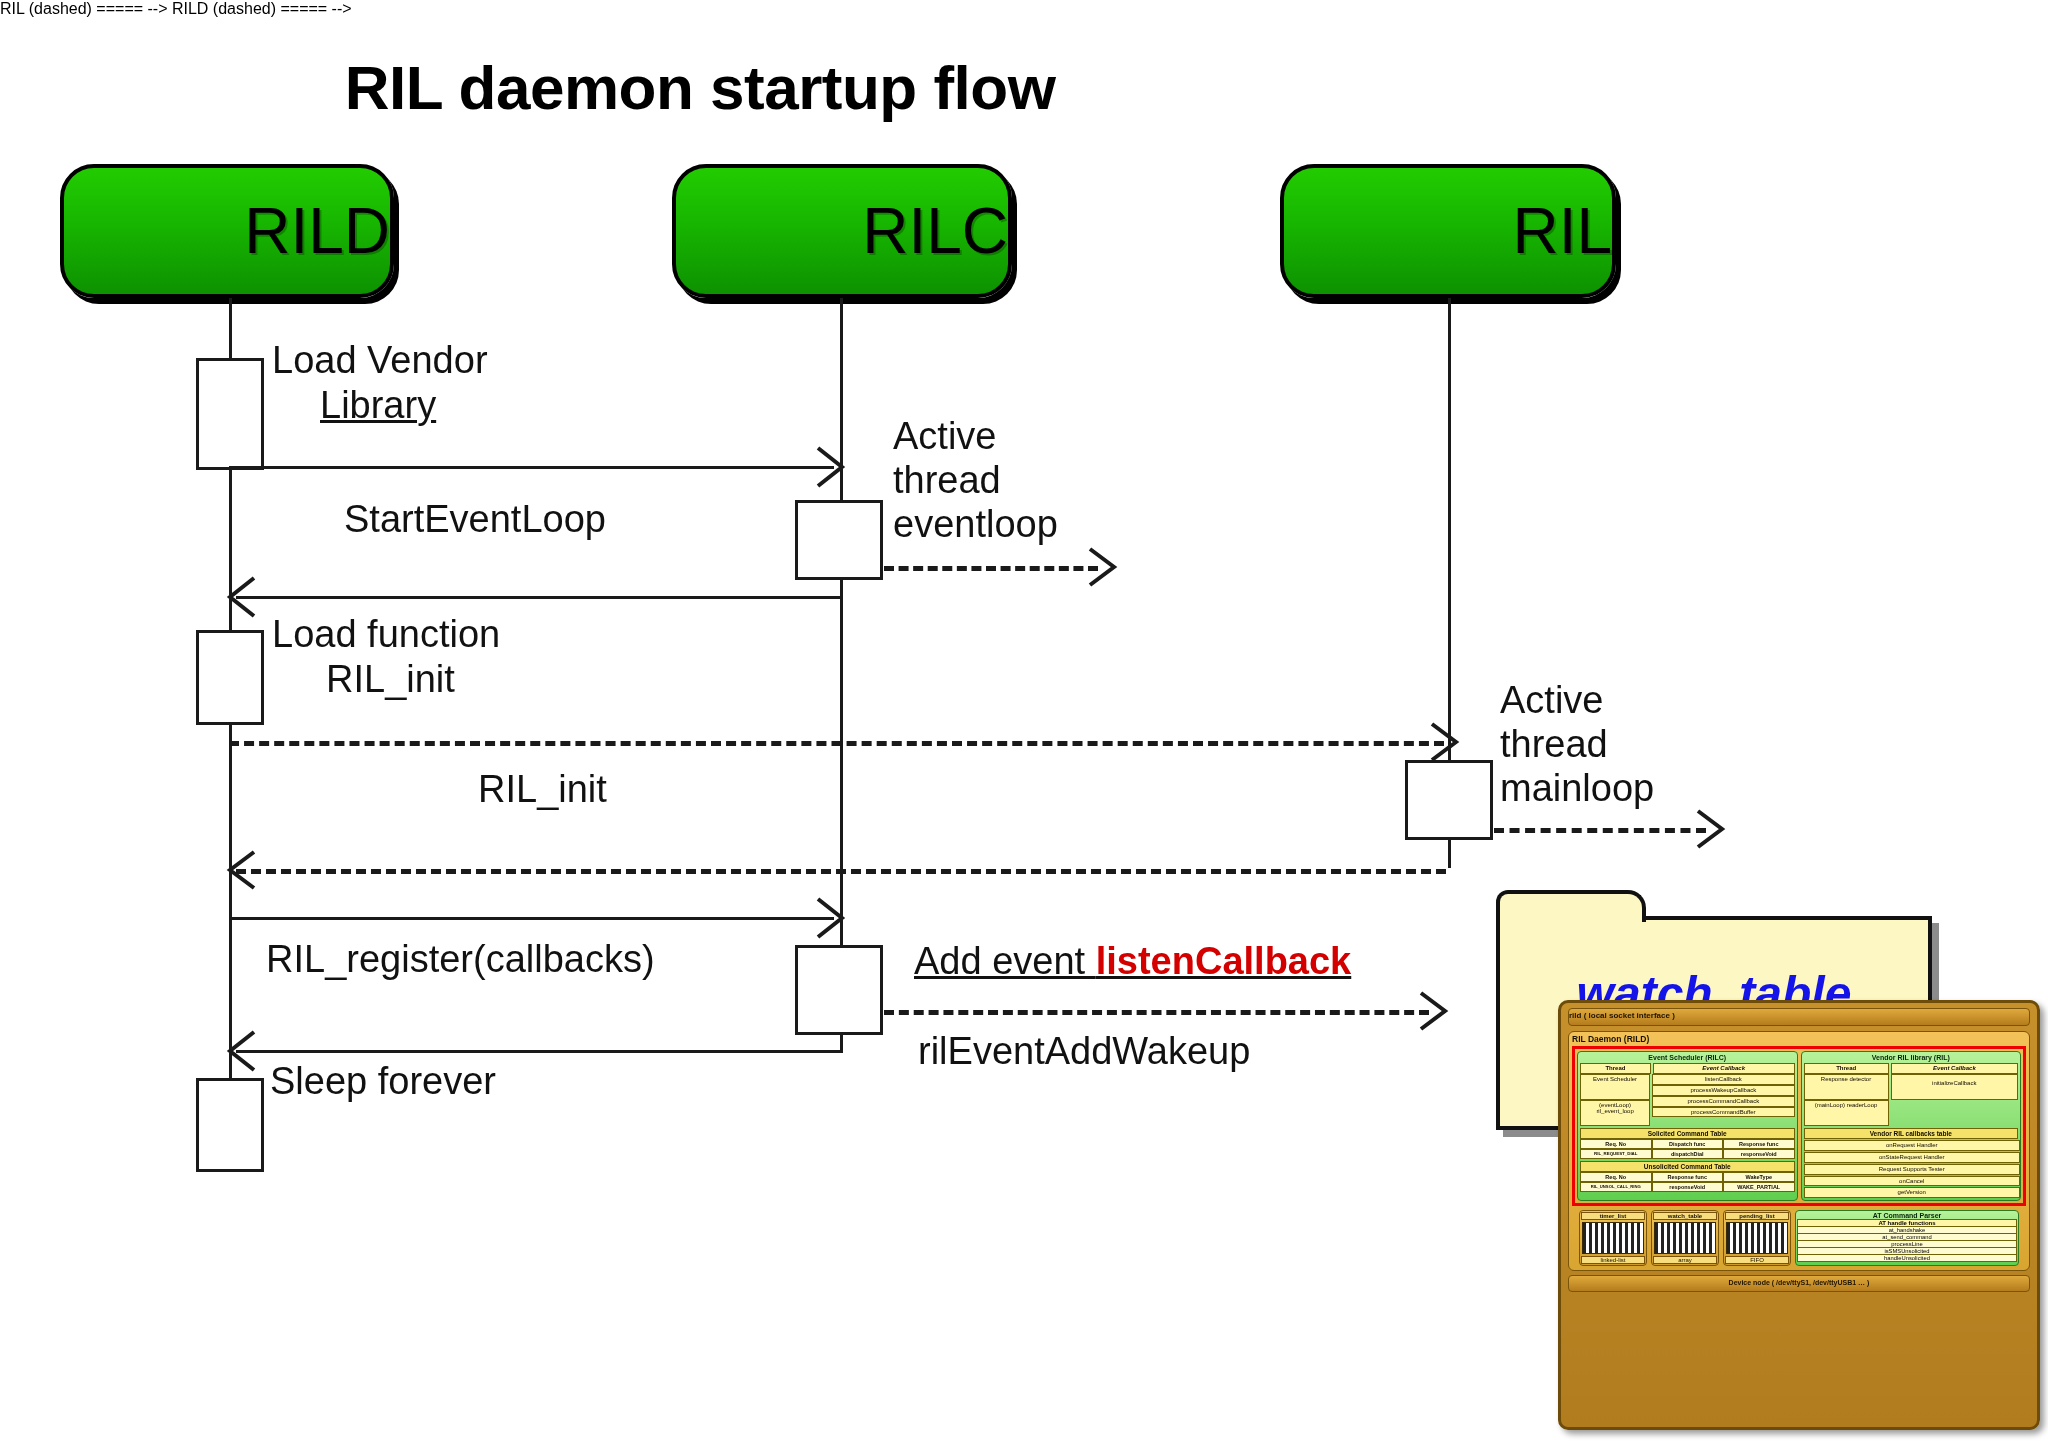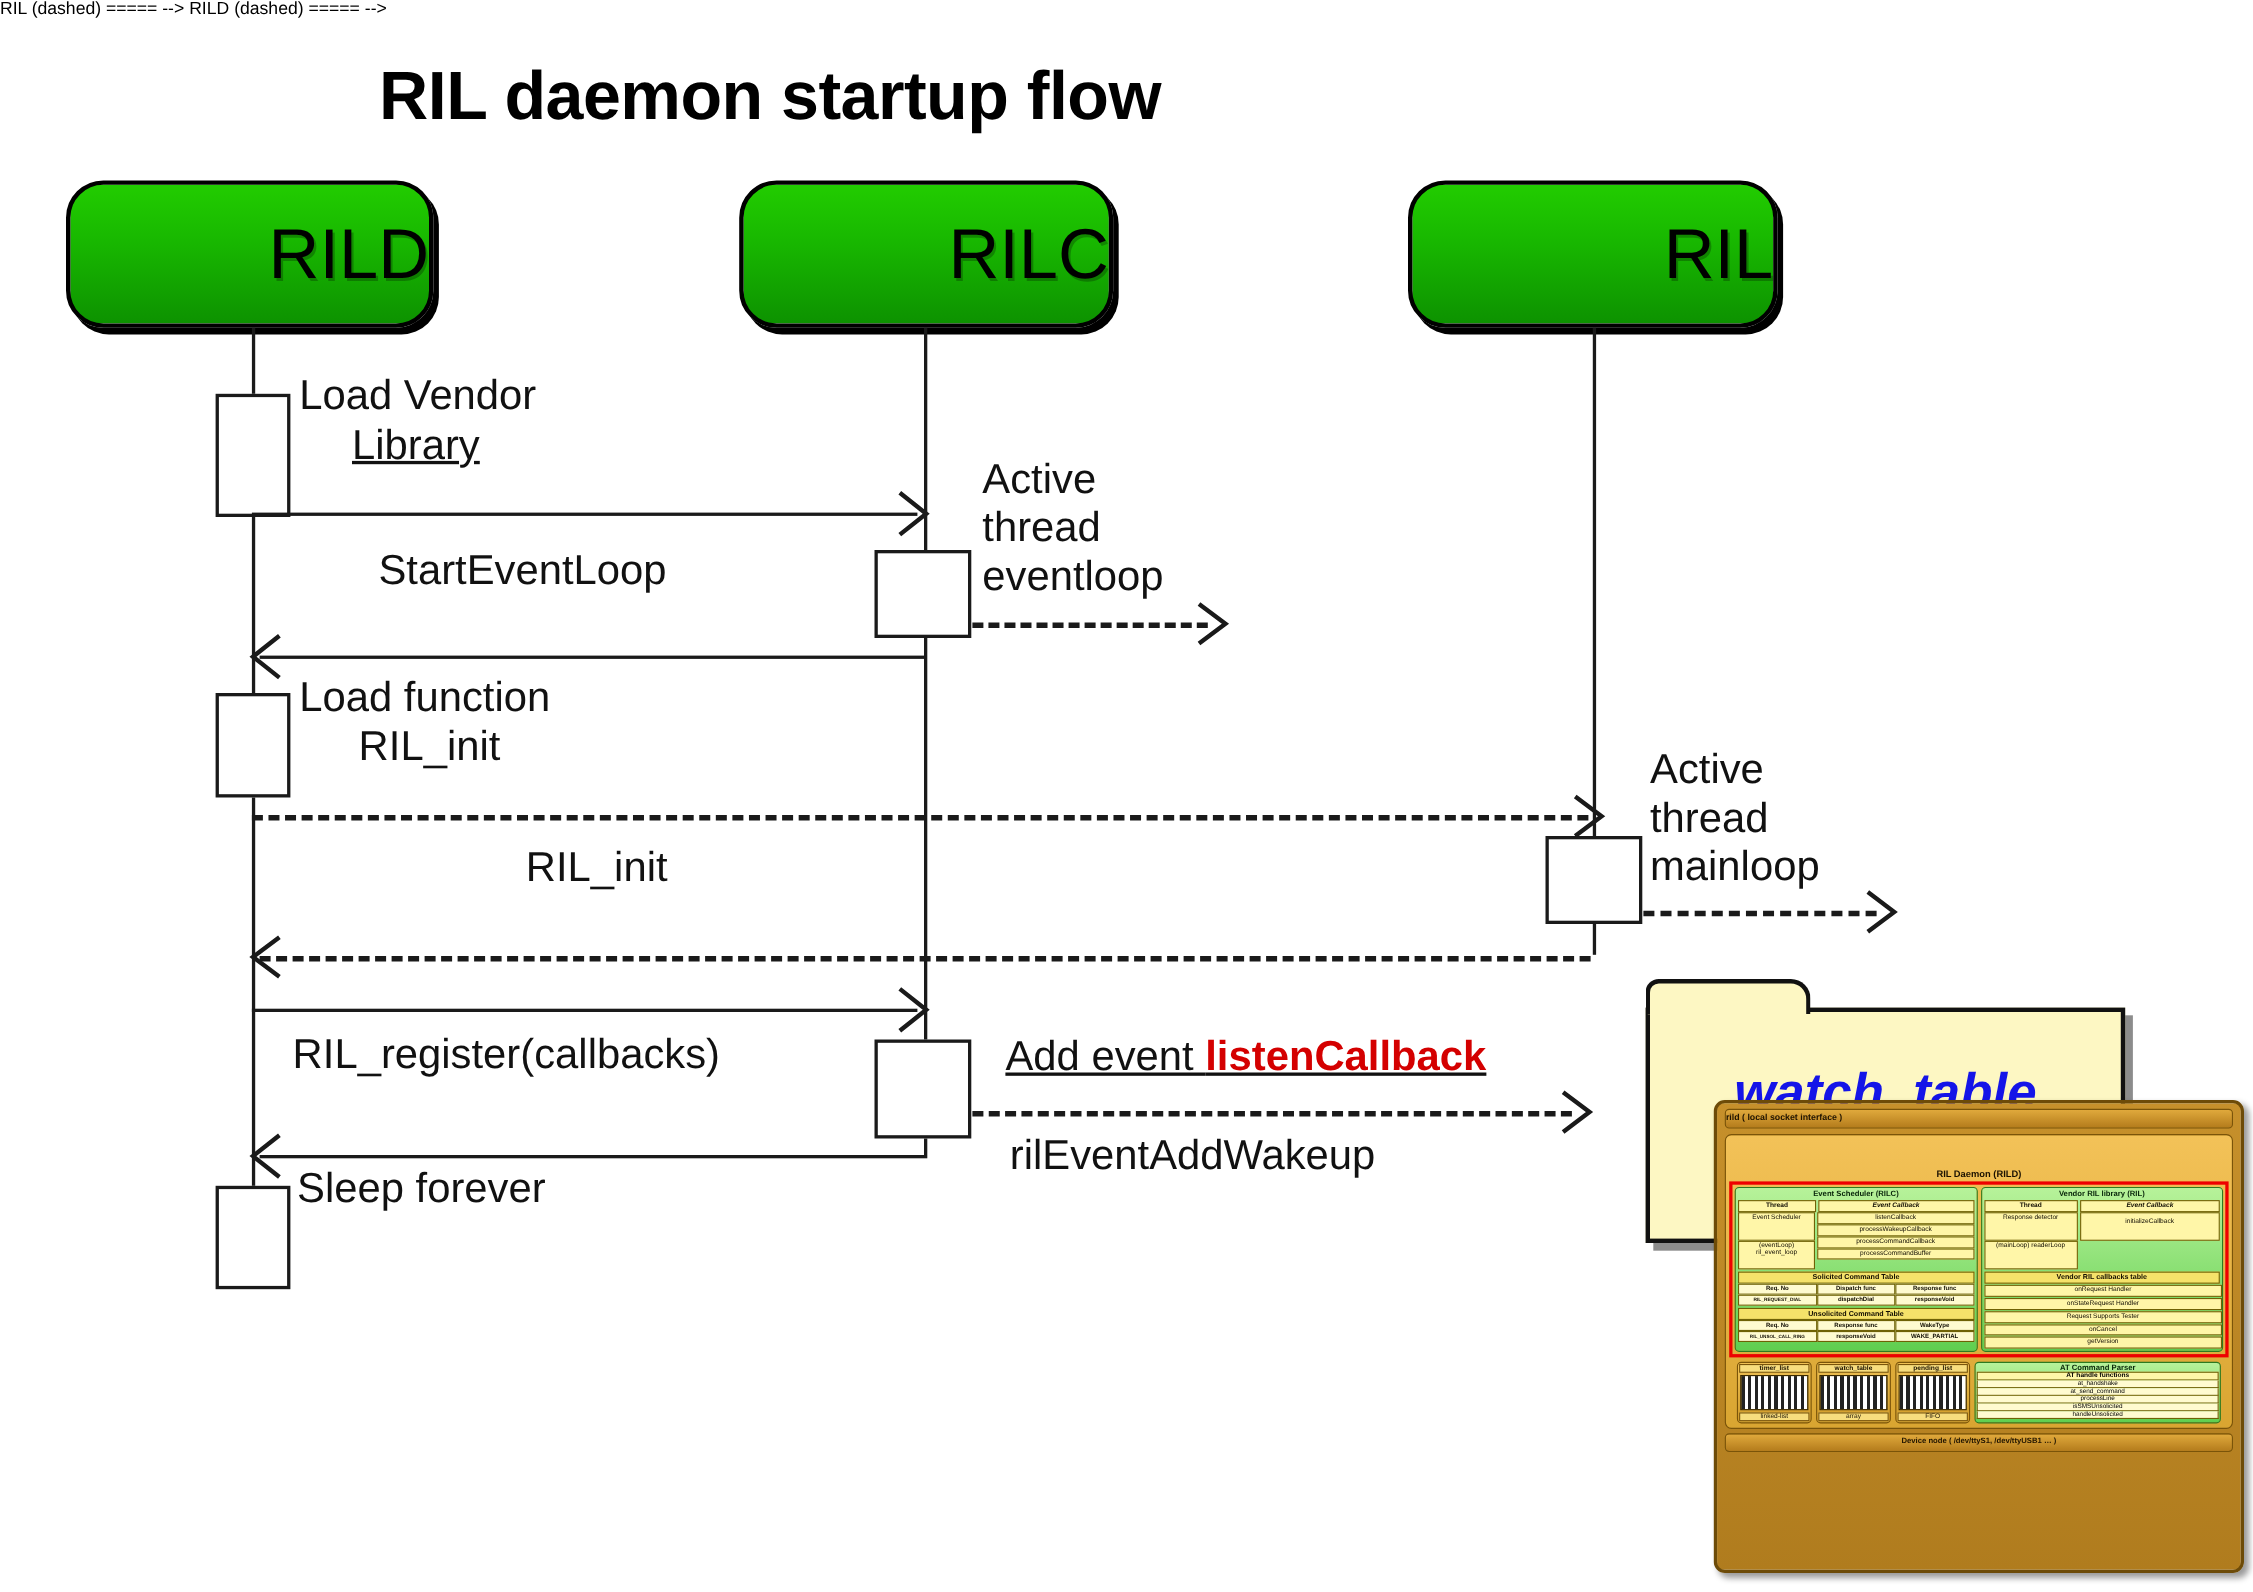--- a/index.html
+++ b/index.html
@@ -111,21 +111,21 @@
     color:#201400; font-size:8px; line-height:14px; text-align:left;
     font-weight:bold;
   }
   #arch .daemon {
     margin:5px 7px 0 7px;
     background:linear-gradient(180deg,#f3c258,#d9a531);
     border:1px solid #7a5409; border-radius:6px;
     padding:2px 3px 4px 3px;
   }
   #arch .daemon-title {
-    text-align:center; font-size:8.5px; font-weight:bold; color:#1b1100; margin-bottom:2px;margin-top:28px;
+    font-size:8.5px; font-weight:bold; color:#1b1100; margin-bottom:2px;
   }
   #arch .redbox {
     border:3px solid #ee0000;
     padding:2px;
     display:flex; gap:3px;
   }
   #arch .panel {
     flex:1;
     background:linear-gradient(180deg,#b7f29a,#5fce4f);
     border:1px solid #2e7a20; border-radius:4px;

